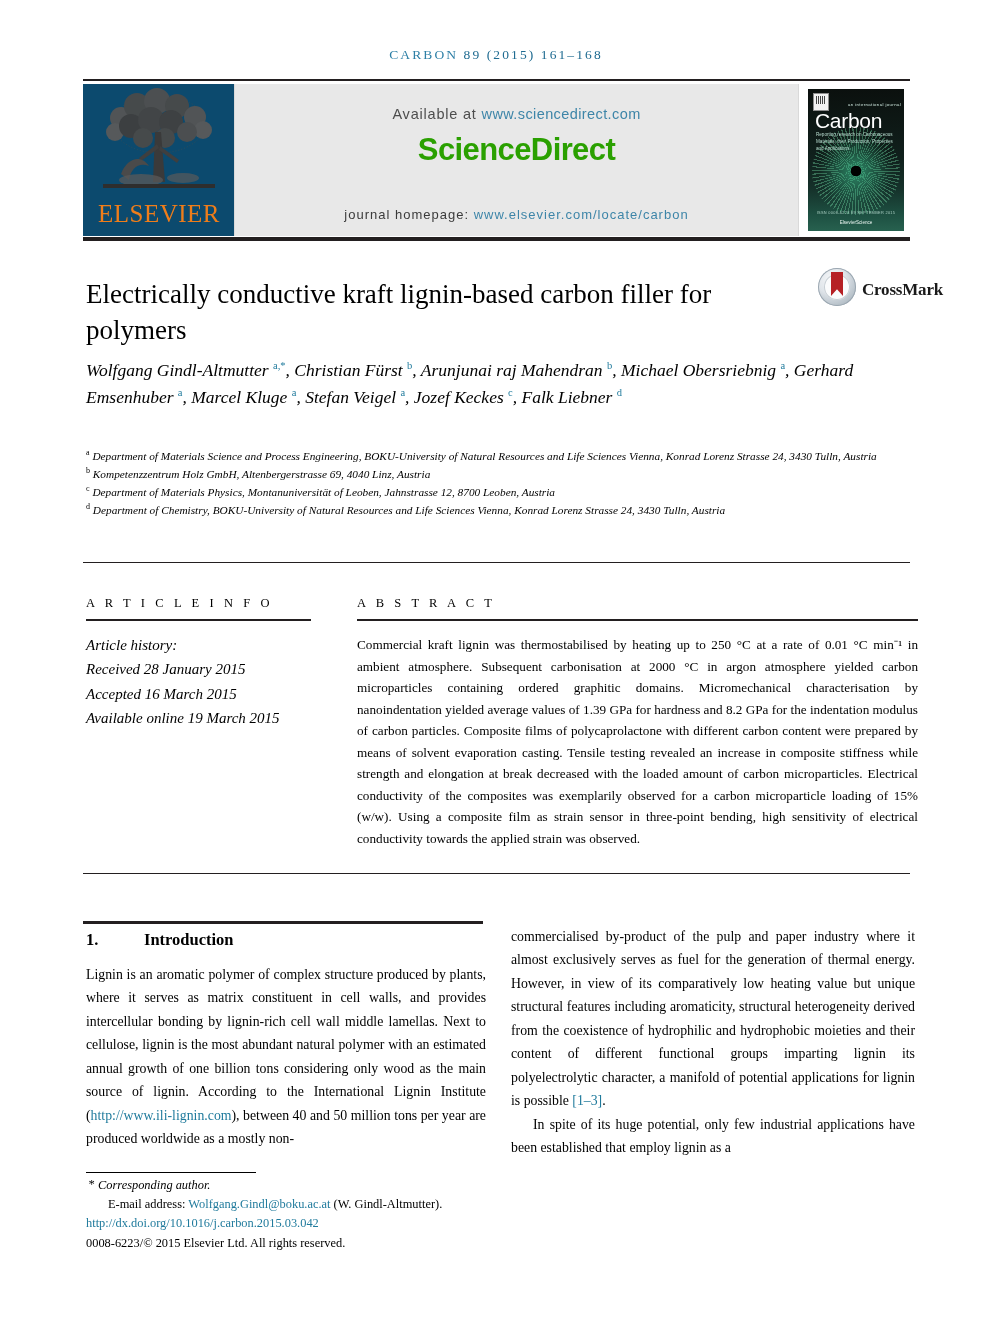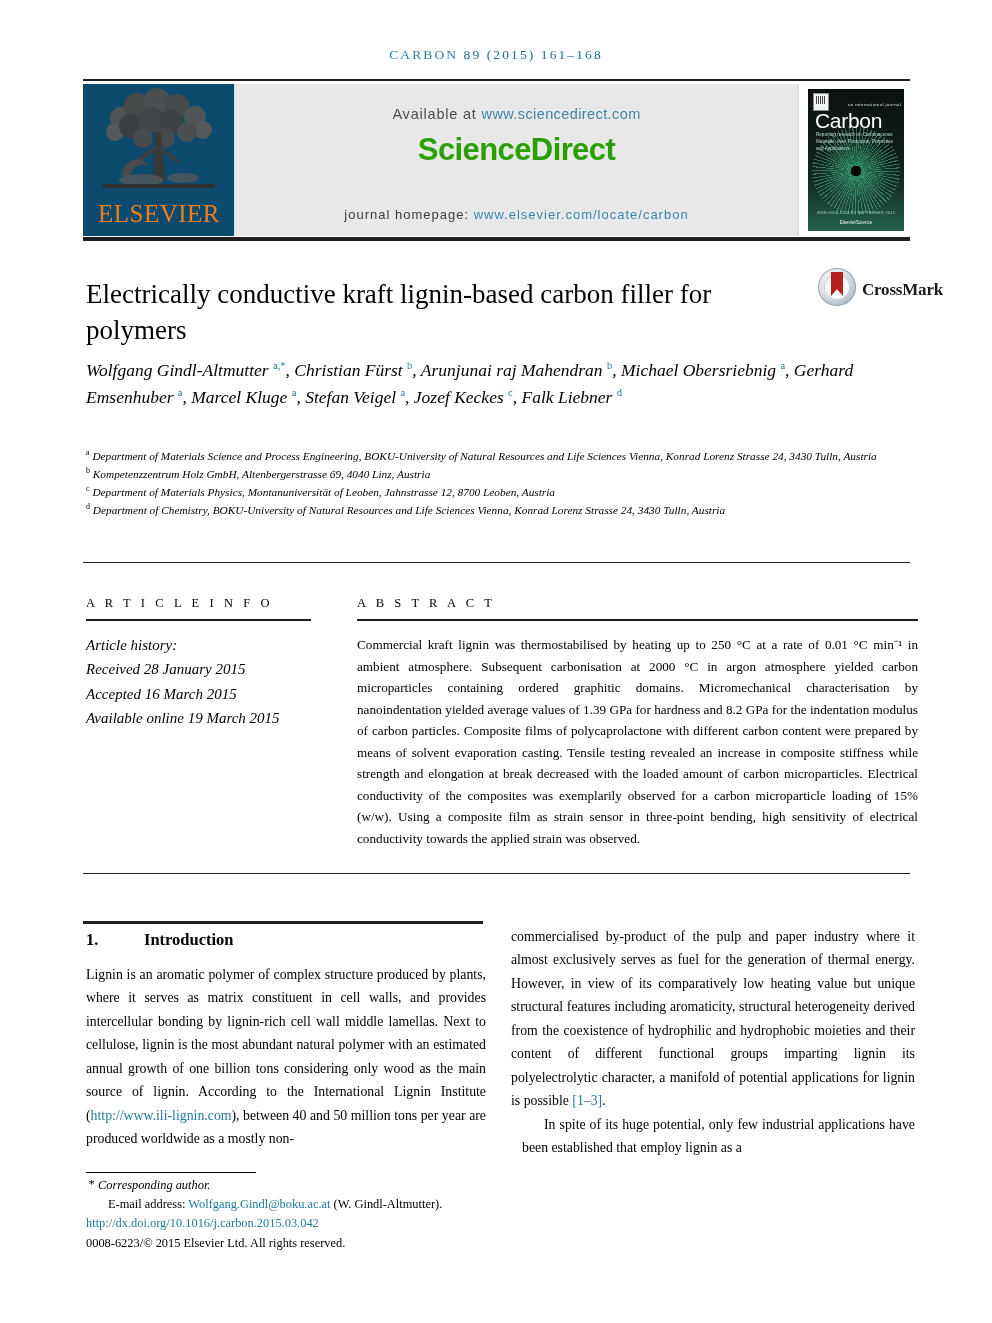--- a/index.html
+++ b/index.html
@@ -404,21 +404,21 @@
     position: absolute;
     left: 511px; top: 925px;
     width: 404px;
     font-family: "Liberation Serif", serif;
     font-size: 13.8px;
     line-height: 1.70;
     text-align: justify;
     color: #000;
   }
   .col-right p { margin: 0; }
-  .col-right p + p { text-indent: 22px; margin-left: 11px; }
+  .col-right p + p { text-indent: 22px; }
   a.link, .link {
     color: #1f7a9c;
     text-decoration: none;
   }
 
   
   .foot-rule {
     position: absolute;
     left: 86px; top: 1172px;
     width: 170px;

